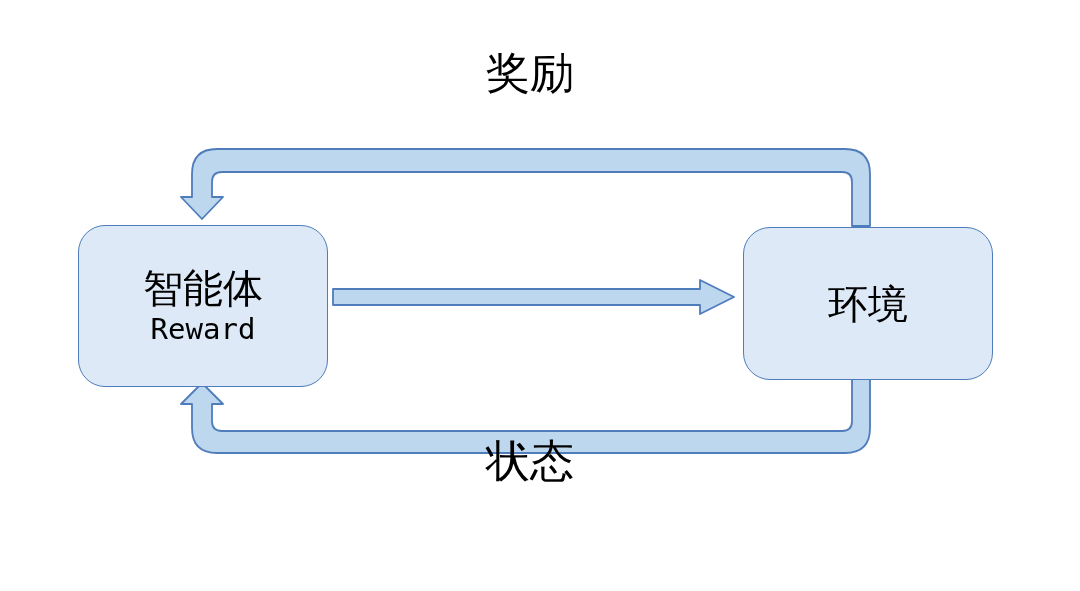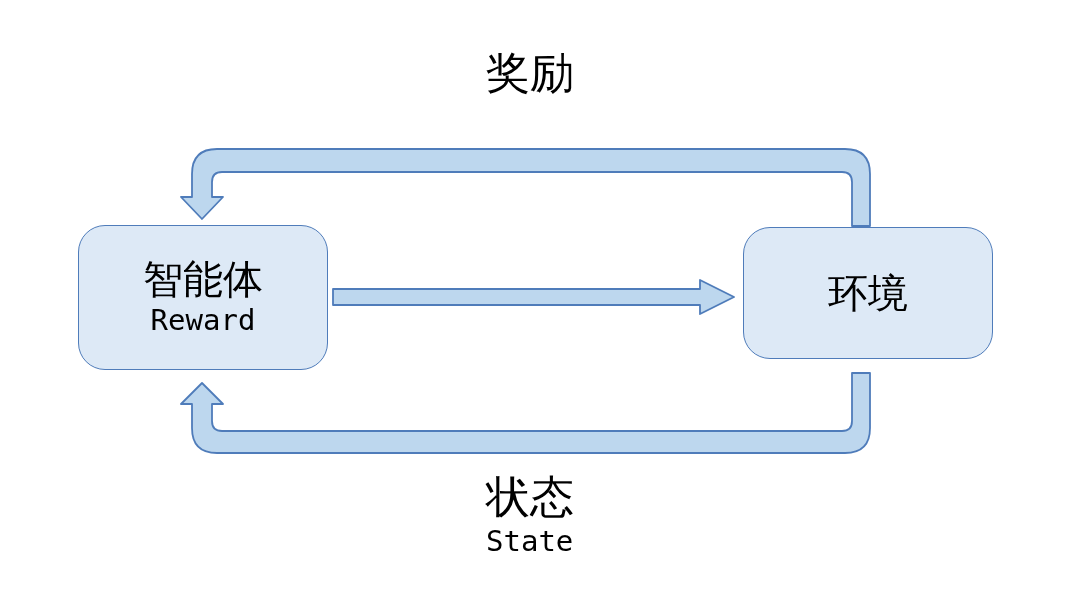--- a/index.html
+++ b/index.html
@@ -37,51 +37,51 @@
     display: flex;
     flex-direction: column;
     align-items: center;
     justify-content: center;
     color: var(--text, #000000);
   }
   .node-agent {
     left: 78px;
     top: 225px;
     width: 250px;
-    height: 145px;
+    height: 162px;
   }
   .node-environment {
     left: 743px;
     top: 227px;
     width: 250px;
-    height: 132px;
+    height: 153px;
   }
   .zh {
     font-size: 40px;
     line-height: 1.15;
     color: var(--text, #000000);
     white-space: nowrap;
   }
   .en {
     font-family: "DejaVu Sans Mono", "Liberation Mono", monospace;
     font-size: 29px;
     line-height: 1.25;
     color: var(--text, #000000);
     white-space: nowrap;
   }
   .edge-label {
     position: absolute;
     left: 530px;
     transform: translateX(-50%);
-    text-align: left;
+    text-align: right;
   }
   .edge-label .zh { font-size: 44px; line-height: 1.15; }
   .edge-label-reward { top: 48px; }
   .edge-label-action { top: 302px; }
-  .edge-label-state  { top: 472px; }
+  .edge-label-state  { top: 436px; }
 </style>
 </head>
 <body>
 
 <div class="canvas">
 
   <svg class="arrows-layer" viewBox="0 0 1080 591" xmlns="http://www.w3.org/2000/svg" aria-hidden="true">
 
     <path class="band" d="M 852 226
              L 852 182
@@ -136,16 +136,15 @@
     <div class="zh">环境</div>
   </div>
 
   <div class="edge-label edge-label-reward">
     <div class="zh">奖励</div>
   </div>
 
 
   <div class="edge-label edge-label-state">
     <div class="zh">状态</div>
-    <div class="en">State</div>
   </div>
 
 </div>
 
 </body></html>

